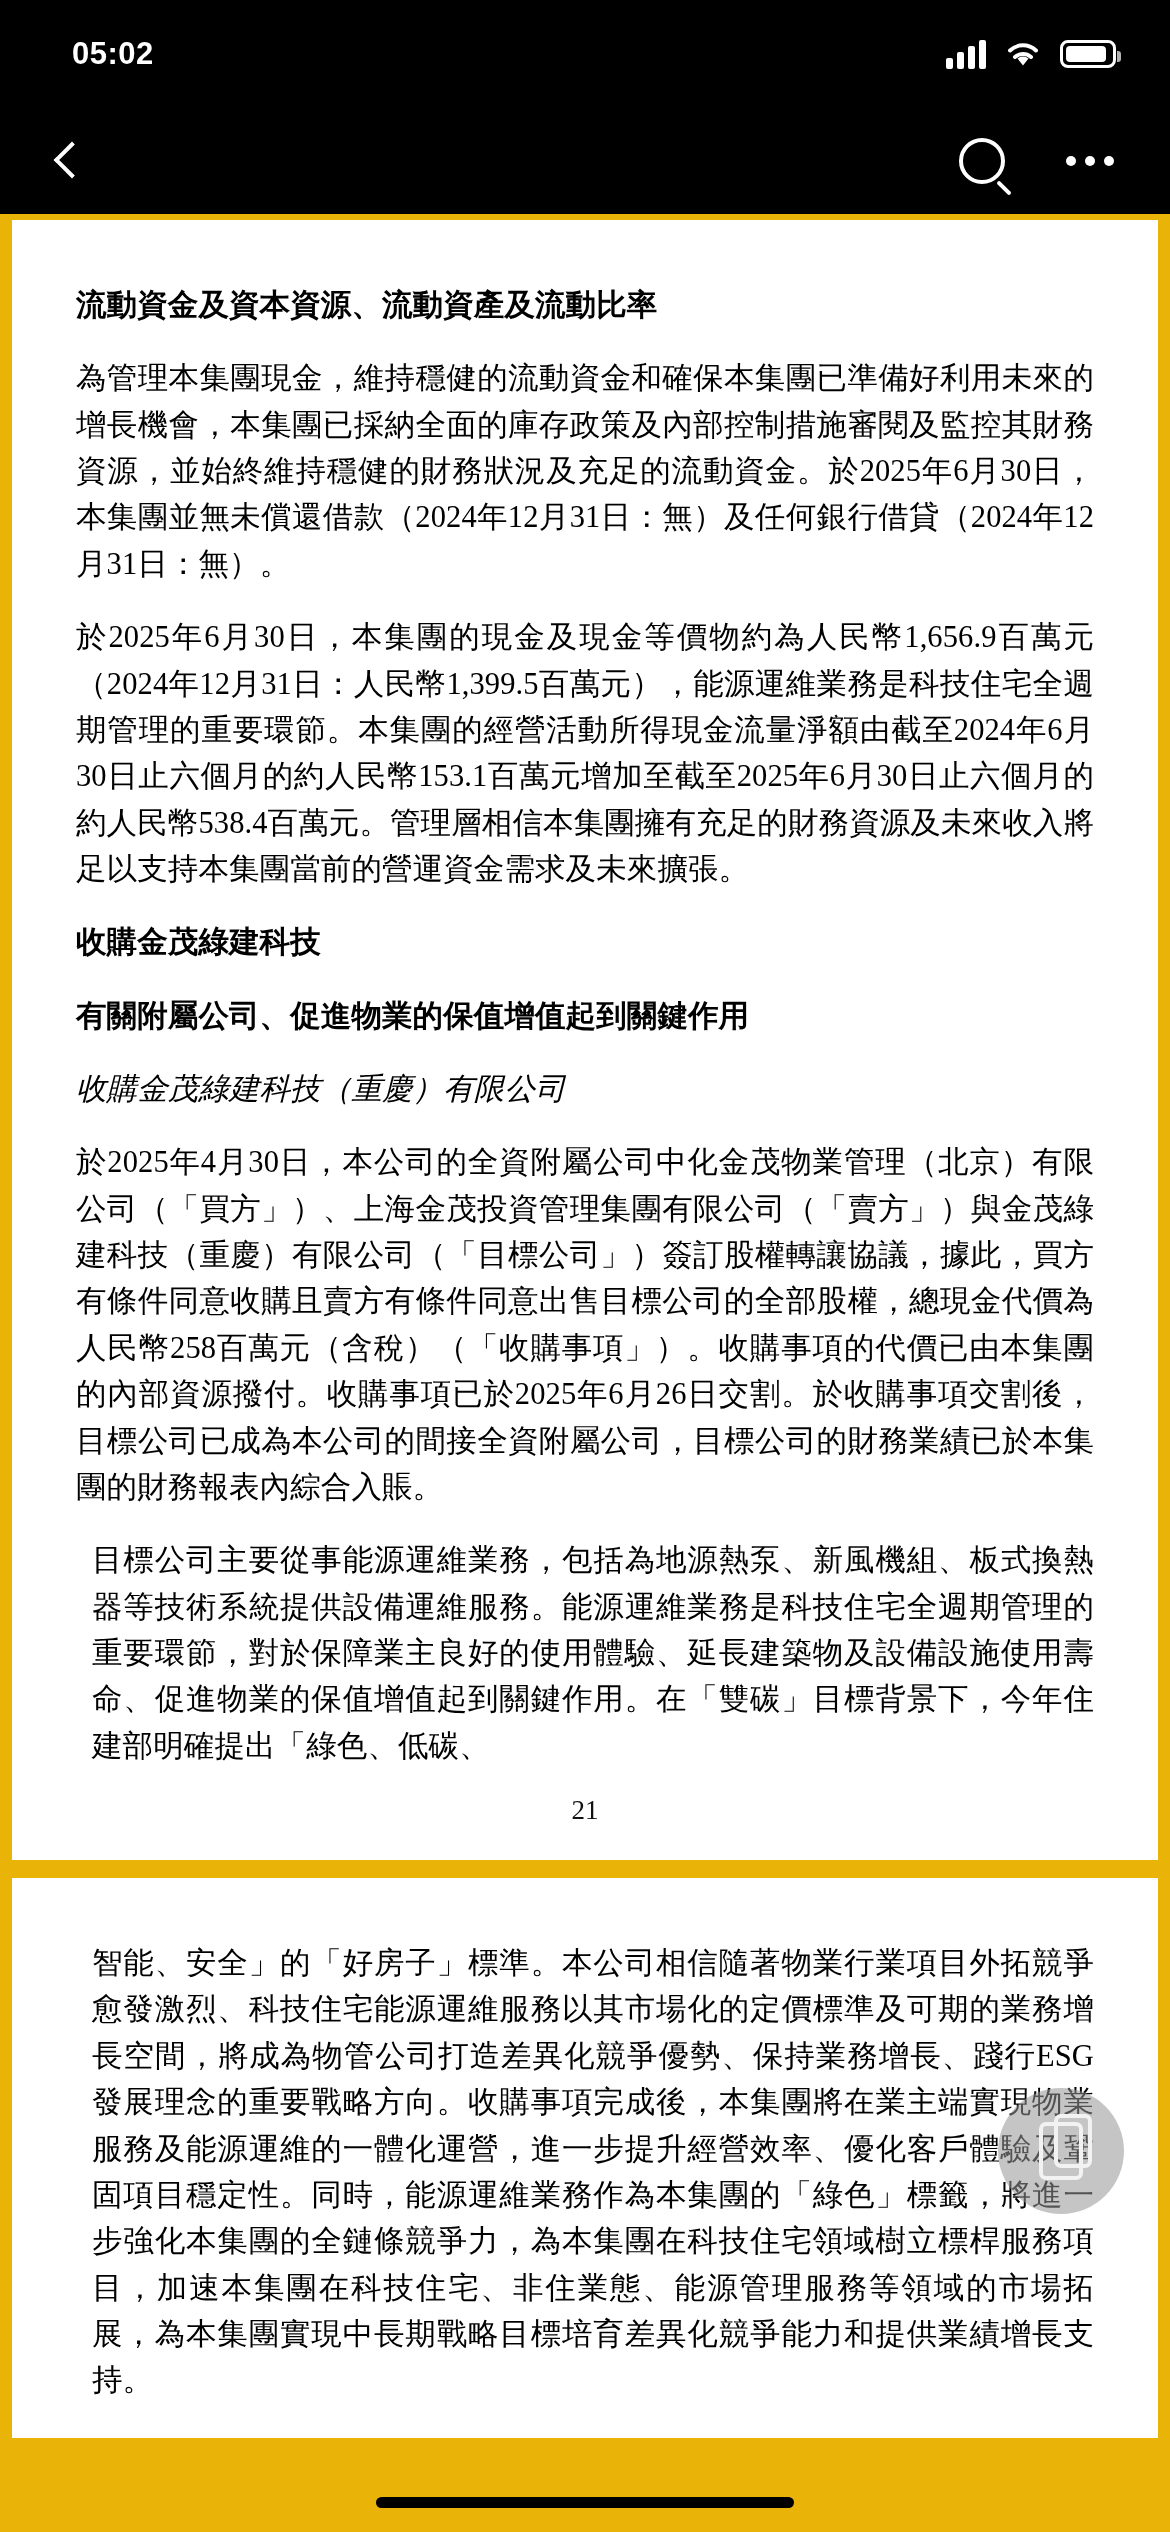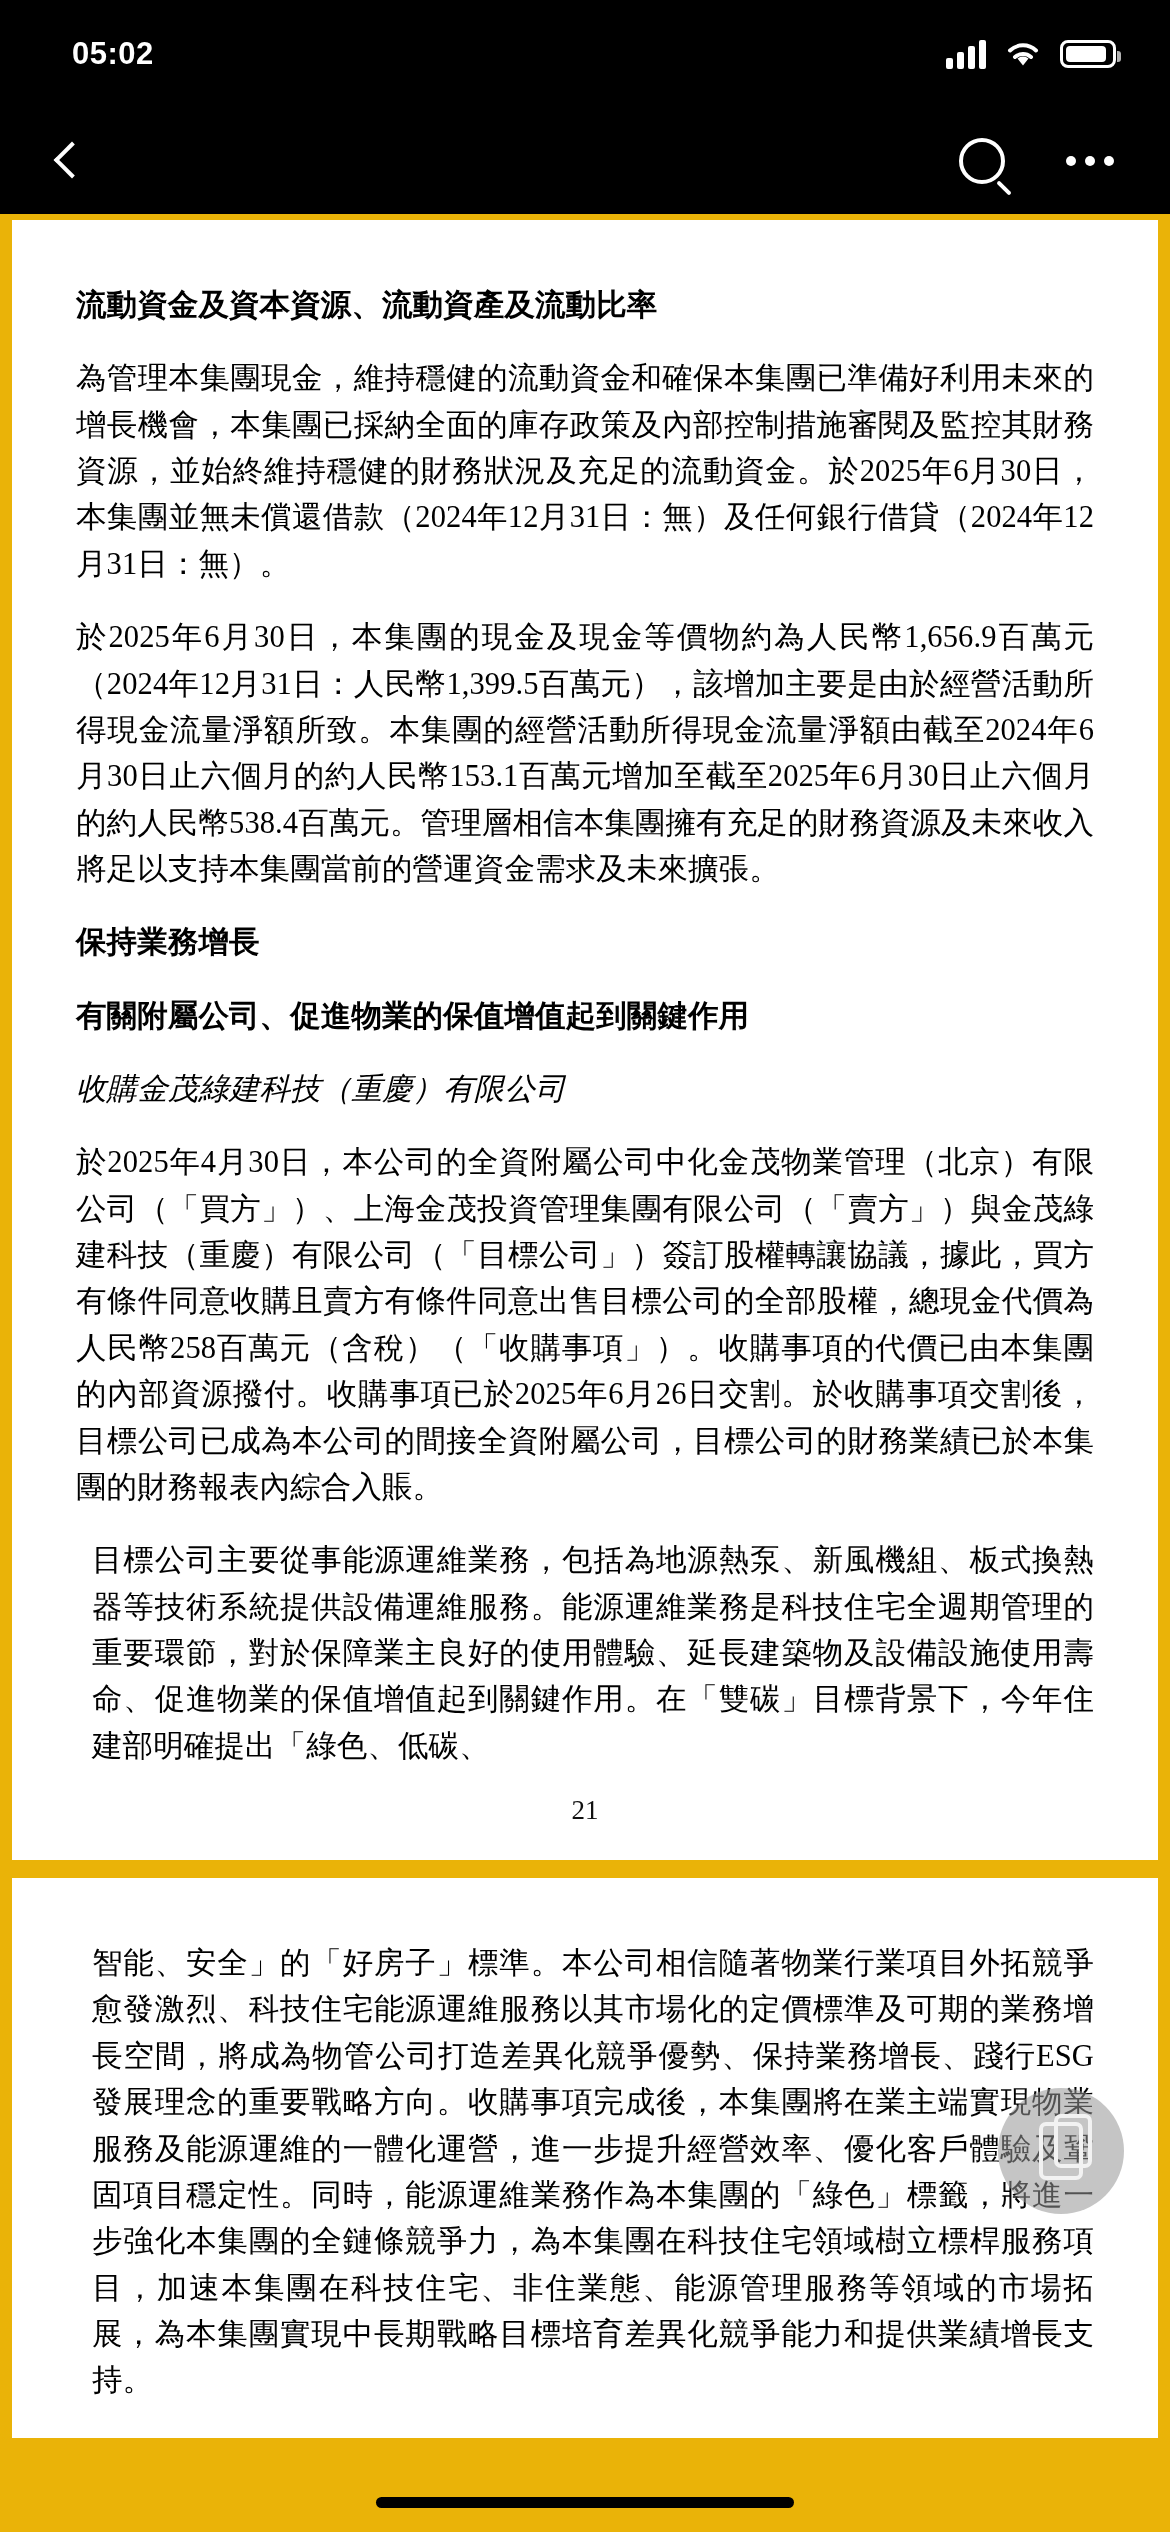--- a/index.html
+++ b/index.html
@@ -268,22 +268,22 @@
       </span>
     </div>
   </div>
 
   <div class="doc-area">
 
     <div class="page first">
       <div class="doc-text">
         <p class="h-b">流動資金及資本資源、流動資產及流動比率</p>
         <p>為管理本集團現金，維持穩健的流動資金和確保本集團已準備好利用未來的增長機會，本集團已採納全面的庫存政策及內部控制措施審閱及監控其財務資源，並始終維持穩健的財務狀況及充足的流動資金。於2025年6月30日，本集團並無未償還借款（2024年12月31日：無）及任何銀行借貸（2024年12月31日：無）。</p>
-        <p>於2025年6月30日，本集團的現金及現金等價物約為人民幣1,656.9百萬元（2024年12月31日：人民幣1,399.5百萬元），該增加主要是由於經營活動所得現金流量淨額所致。本集團的經營活動所得現金流量淨額由截至2024年6月30日止六個月的約人民幣153.1百萬元增加至截至2025年6月30日止六個月的約人民幣538.4百萬元。管理層相信本集團擁有充足的財務資源及未來收入將足以支持本集團當前的營運資金需求及未來擴張。</p>
-        <p class="h-b">保持業務增長</p>
+        <p>於2025年6月30日，本集團的現金及現金等價物約為人民幣1,656.9百萬元（2024年12月31日：人民幣1,399.5百萬元），能源運維業務是科技住宅全週期管理的重要環節。本集團的經營活動所得現金流量淨額由截至2024年6月30日止六個月的約人民幣153.1百萬元增加至截至2025年6月30日止六個月的約人民幣538.4百萬元。管理層相信本集團擁有充足的財務資源及未來收入將足以支持本集團當前的營運資金需求及未來擴張。</p>
+        <p class="h-b">收購金茂綠建科技</p>
         <p class="h-b">有關附屬公司、促進物業的保值增值起到關鍵作用</p>
         <p class="h-bi">收購金茂綠建科技（重慶）有限公司</p>
         <p>於2025年4月30日，本公司的全資附屬公司中化金茂物業管理（北京）有限公司（「買方」）、上海金茂投資管理集團有限公司（「賣方」）與金茂綠建科技（重慶）有限公司（「目標公司」）簽訂股權轉讓協議，據此，買方有條件同意收購且賣方有條件同意出售目標公司的全部股權，總現金代價為人民幣258百萬元（含稅）（「收購事項」）。收購事項的代價已由本集團的內部資源撥付。收購事項已於2025年6月26日交割。於收購事項交割後，目標公司已成為本公司的間接全資附屬公司，目標公司的財務業績已於本集團的財務報表內綜合入賬。</p>
         <p>目標公司主要從事能源運維業務，包括為地源熱泵、新風機組、板式換熱器等技術系統提供設備運維服務。能源運維業務是科技住宅全週期管理的重要環節，對於保障業主良好的使用體驗、延長建築物及設備設施使用壽命、促進物業的保值增值起到關鍵作用。在「雙碳」目標背景下，今年住建部明確提出「綠色、低碳、</p>
       </div>
       <div class="pgnum">21</div>
     </div>
 
     <div class="page second">
       <div class="doc-text">

